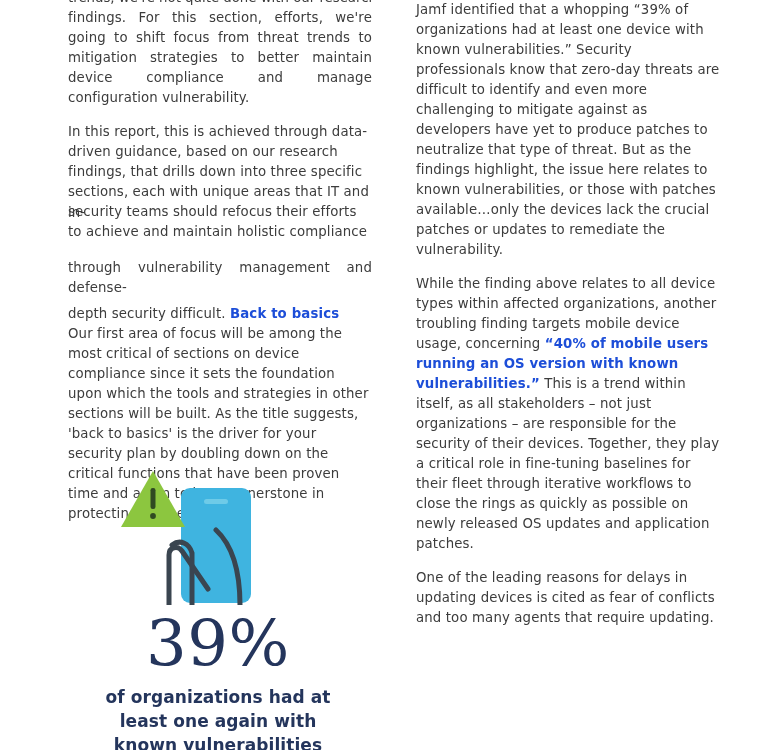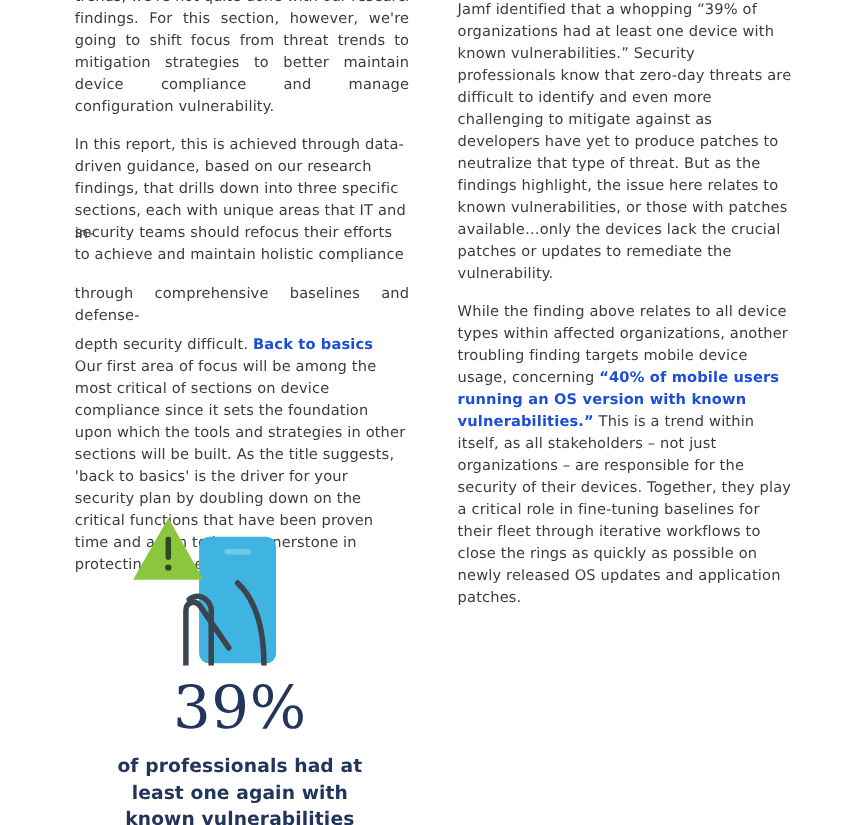--- a/index.html
+++ b/index.html
@@ -76,21 +76,21 @@
   .info-art {
     position: relative;
     width: 300px;
     height: 150px;
   }
   .info-art svg { position: absolute; left: 0; top: 0; }
 
   .stat-number {
     font-family: "DejaVu Serif", serif;
     font-weight: normal;
-    font-size: 54px;
+    font-size: 64px;
     line-height: 70px;
     color: #24355c;
     letter-spacing: 0.01em;
     margin-top: 4px;
   }
   .stat-caption {
     font-size: 17px;
     line-height: 24px;
     font-weight: bold;
     color: #24355c;
@@ -102,43 +102,44 @@
 <body>
 
 <div class="page">
 
   <div class="clipped-top">
     <span>trends, we're not quite done with our research</span>
   </div>
 
   <div class="col col-left" style="padding-top:8px;">
 
-    <p class="para justify">findings. For this section, however, we're going to shift focus from threat trends to mitigation strategies to better maintain device compliance and manage configuration vulnerability.</p>
+    <p class="para justify">findings. For this section, efforts, we're going to shift focus from threat trends to mitigation strategies to better maintain device compliance and manage configuration vulnerability.</p>
 
     <p class="para" style="margin-bottom:16px;">In this report, this is achieved through data-driven guidance, based on our research findings, that drills down into three specific sections, each with unique areas that IT and security teams should refocus their efforts to achieve and maintain holistic compliance</p>
 
-    <p class="para justify" style="text-align-last:justify; margin:0;">through comprehensive baselines and defense-</p>
+    <p class="para justify" style="text-align-last:justify; margin:0;">through vulnerability management and defense-</p>
 
     <p class="para" style="margin:6px 0 0 0;">
       <span>depth security difficult. </span><b>Back to basics</b>
     </p>
 
     <p class="para" style="margin-top:0;">Our first area of focus will be among the most critical of sections on device compliance since it sets the foundation upon which the tools and strategies in other sections will be built. As the title suggests, 'back to basics' is the driver for your security plan by doubling down on the critical functions that have been proven time and again to be a cornerstone in protecting your endpoints.</p>
   </div>
 
   <div class="overlap-frag" style="left:68px; top:203px;">in-</div>
 
   <div class="col col-right" style="padding-top:8px;">
 
     <p class="para" style="margin-top:-8px;">Jamf identified that a whopping “39% of organizations had at least one device with known vulnerabilities.” Security professionals know that zero-day threats are difficult to identify and even more challenging to mitigate against as developers have yet to produce patches to neutralize that type of threat. But as the findings highlight, the issue here relates to known vulnerabilities, or those with patches available…only the devices lack the crucial patches or updates to remediate the vulnerability.</p>
 
     <p class="para">
       <span>While the finding above relates to all device types within affected organizations, another troubling finding targets mobile device usage, concerning </span><b>“40% of mobile users running an OS version with known vulnerabilities.”</b><span> This is a trend within itself, as all stakeholders – not just organizations – are responsible for the security of their devices. Together, they play a critical role in fine-tuning baselines for their fleet through iterative workflows to close the rings as quickly as possible on newly released OS updates and application patches.</span>
     </p>
 
+    <p class="para">One of the leading reasons for delays in updating devices is cited as fear of conflicts and too many agents that require updating.</p>
   </div>
 
   <div class="infographic">
 
     <div class="info-art">
       <svg width="300" height="150" viewBox="0 0 300 150">
 
         <rect x="113" y="33" width="70" height="115" rx="9" ry="9" fill="#3fb4e0"></rect>
 
         <rect x="136" y="44" width="24" height="5" rx="2.5" ry="2.5" fill="#6ecbe8"></rect>
@@ -153,19 +154,19 @@
 
         <path d="M 101 150 L 101 100 C 101 92 110 90 114 96 L 140 134" fill="none" stroke="#3a4550" stroke-width="5" stroke-linecap="round" stroke-linejoin="round"></path>
 
         <path d="M 148 75 C 162 88 172 112 172 150" fill="none" stroke="#3a4550" stroke-width="5" stroke-linecap="round"></path>
       </svg>
     </div>
 
     <div class="stat-number">39%</div>
 
     <div class="stat-caption">
-      <div>of professionals had at</div>
+      <div>of organizations had at</div>
       <div>least one again with</div>
       <div>known vulnerabilities</div>
     </div>
   </div>
 
 </div>
 
 </body></html>

